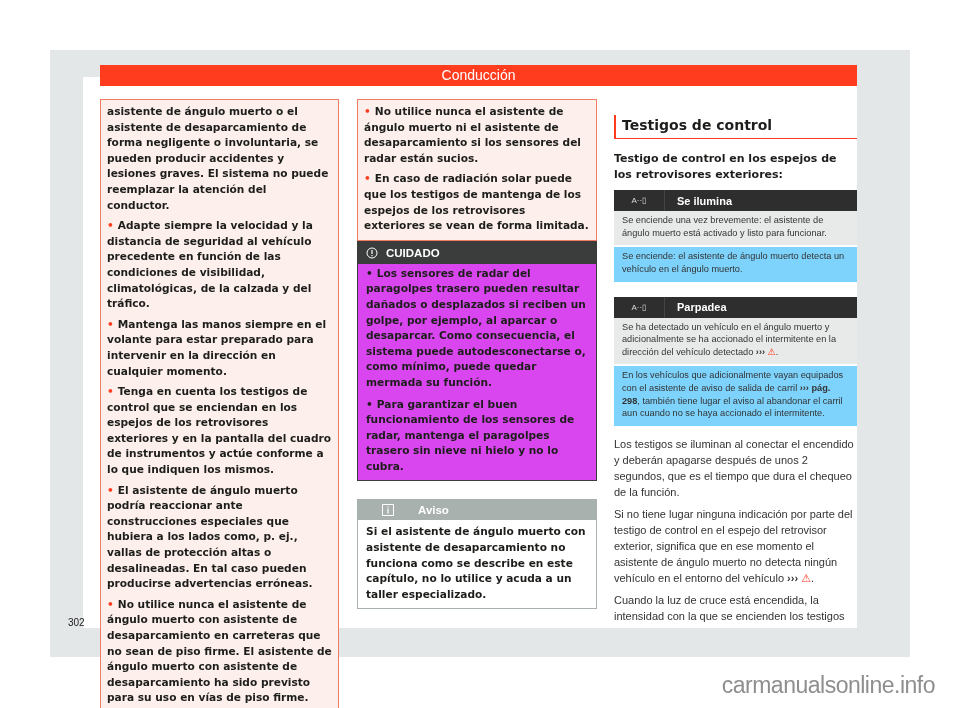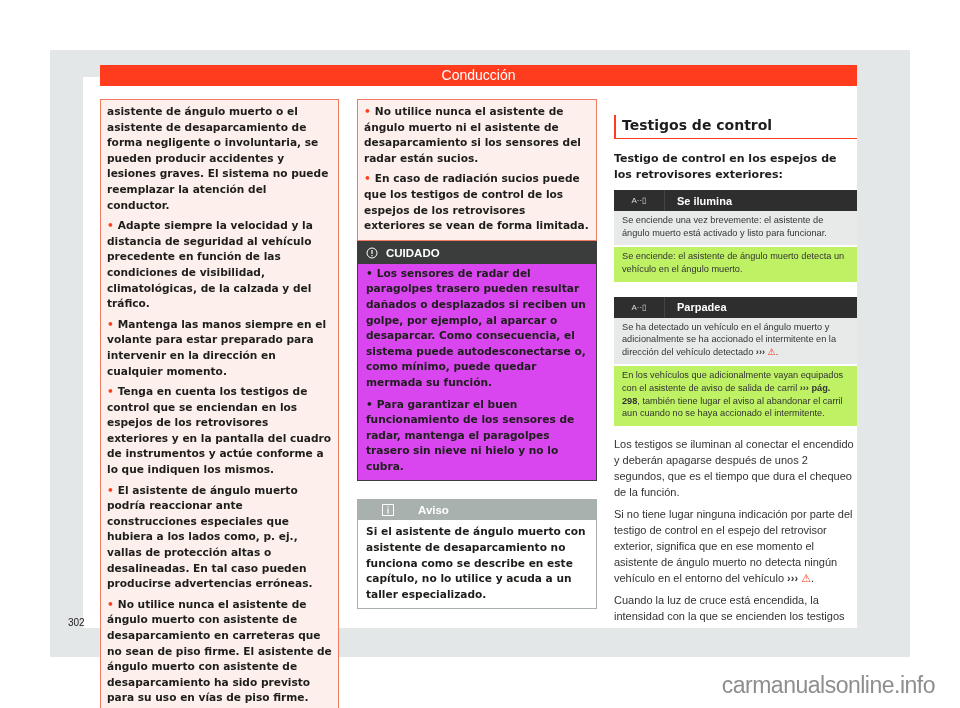--- a/index.html
+++ b/index.html
@@ -24,21 +24,21 @@
   .notice{margin-top:18px;border:1px solid #a8b1ae;background:#f4f5f5;}
   .notice-head{background:#a8b1ae;color:#fff;height:20px;line-height:20px;padding-left:24px;font-size:11.5px;font-weight:bold;display:flex;align-items:center;gap:24px;font-family:"Liberation Sans",sans-serif;}
   .notice-body{padding:4px 8px 6px 8px;font-size:10.6px;font-weight:bold;line-height:15.6px;background:#ffffff;}
   .sec-title{border-left:2px solid #ff3c1e;border-bottom:1px solid #ff3c1e;padding:2px 0 5px 6px;font-size:14px;font-weight:bold;margin-bottom:12px;}
   .intro{font-size:11px;font-weight:bold;line-height:15.6px;margin-bottom:8px;}
   .tbl-head{background:#2e2e2e;color:#fff;height:21px;display:flex;align-items:center;font-size:11px;font-family:"Liberation Sans",sans-serif;}
   .tbl-icon{width:50px;text-align:center;font-size:8px;color:#ddd;border-right:1px solid #444;height:21px;line-height:21px;}
   .tbl-label{padding-left:12px;font-weight:bold;}
   .tbl-row{padding:3px 8px 6px 8px;font-size:9.2px;line-height:12.6px;font-family:Liberation Sans, sans-serif;color:#333;}
   .row-grey{background:#e8eaea;}
-  .row-light{background:#bef264;margin-top:2px;}
+  .row-light{background:#7dd3fc;margin-top:2px;}
   .tbl-gap{height:15px;}
   .ref{font-weight:bold;}
   .warn-tri{color:#ff3c1e;}
   .body-text{font-size:11px;line-height:16px;margin-top:10px;font-family:"Liberation Sans",sans-serif;color:#333;}
   .body-text p{margin:0 0 6px 0;}
   .pagenum{position:absolute;left:68px;top:617px;font-size:10px;font-family:"Liberation Sans",sans-serif;color:#1d1d1b;}
   .watermark{position:absolute;right:25px;top:672px;font-size:23px;color:#8e8e8e;font-family:"Liberation Sans",sans-serif;letter-spacing:-0.5px;}
 </style>
 </head>
 <body>
@@ -58,21 +58,21 @@
     <p><span class="bullet">•</span><span>Tenga en cuenta los testigos de control que se enciendan en los espejos de los retrovisores exteriores y en la pantalla del cuadro de instrumentos y actúe conforme a lo que indiquen los mismos.</span></p>
     <p><span class="bullet">•</span><span>El asistente de ángulo muerto podría reaccionar ante construcciones especiales que hubiera a los lados como, p. ej., vallas de protección altas o desalineadas. En tal caso pueden producirse advertencias erróneas.</span></p>
     <p><span class="bullet">•</span><span>No utilice nunca el asistente de ángulo muerto con asistente de desaparcamiento en carreteras que no sean de piso firme. El asistente de ángulo muerto con asistente de desaparcamiento ha sido previsto para su uso en vías de piso firme.</span></p>
 
   </div>
 </div>
 
 <div class="col col2">
   <div class="warnbox">
     <p><span class="bullet">•</span><span>No utilice nunca el asistente de ángulo muerto ni el asistente de desaparcamiento si los sensores del radar están sucios.</span></p>
-    <p><span class="bullet">•</span><span>En caso de radiación sucios puede que los testigos de control de los espejos de los retrovisores exteriores se vean de forma limitada.</span></p>
+    <p><span class="bullet">•</span><span>En caso de radiación solar puede que los testigos de mantenga de los espejos de los retrovisores exteriores se vean de forma limitada.</span></p>
   </div>
 
   <div class="caution">
     <div class="caution-head">
       <svg width="12" height="12" viewBox="0 0 12 12">
           <circle cx="6" cy="6" r="5" fill="none" stroke="#fff" stroke-width="1"></circle>
           <rect x="5.4" y="3" width="1.2" height="4" fill="#fff"></rect>
           <rect x="5.4" y="8" width="1.2" height="1.2" fill="#fff"></rect>
         </svg>
       <span>CUIDADO</span>

